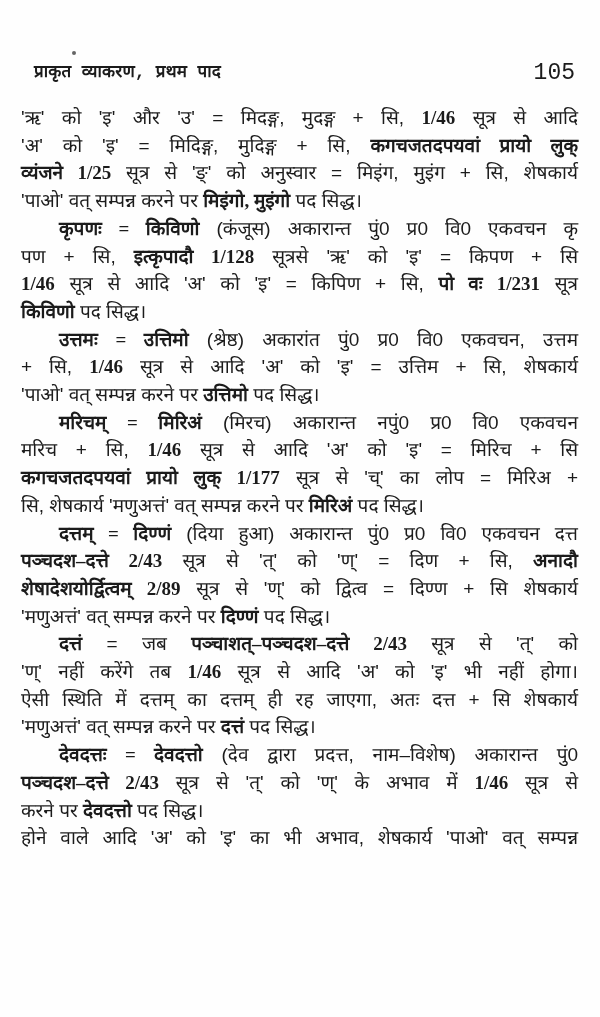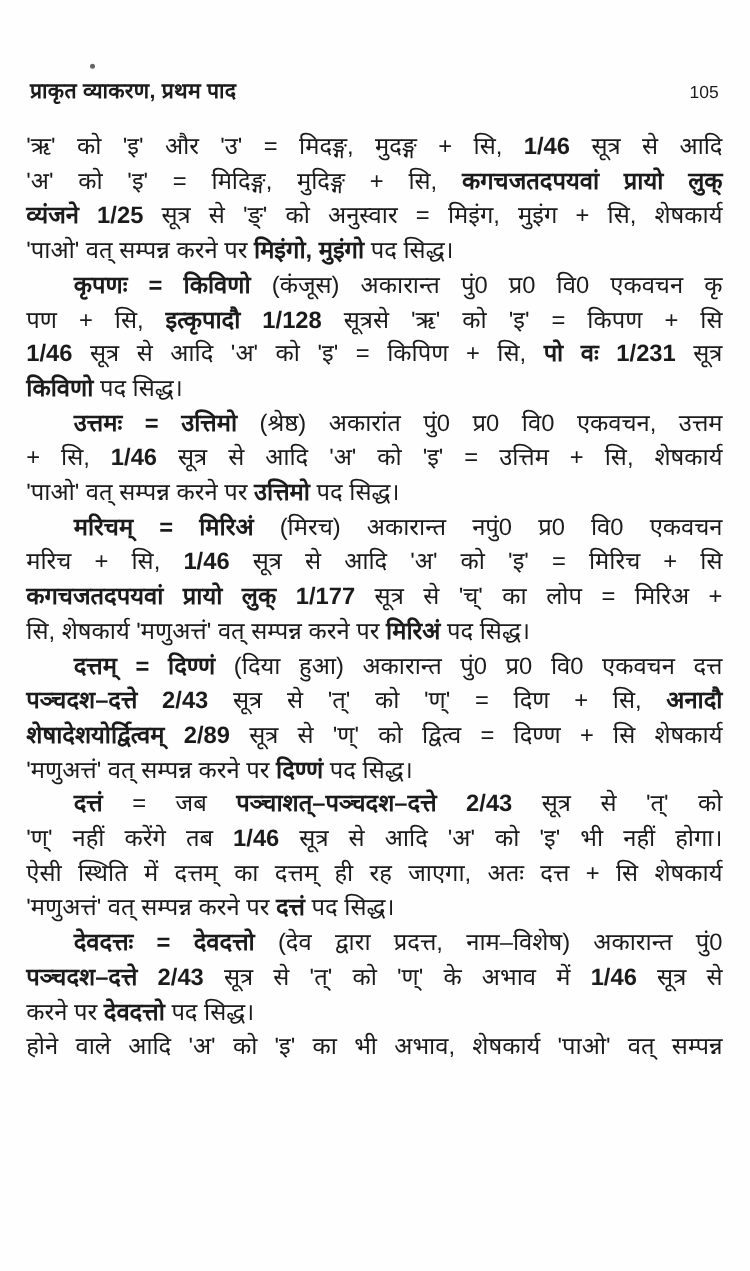--- a/index.html
+++ b/index.html
@@ -23,35 +23,36 @@
     top: 51px;
     width: 4px;
     height: 4px;
     border-radius: 50%;
     background: #4a4a4a;
     opacity: 0.85;
   }
   .header {
     position: absolute;
     top: 62px;
-    left: 24px;
+    left: 34px;
     right: 25px;
     display: flex;
     justify-content: space-between;
     align-items: center;
     font-size: 17px;
     line-height: 22px;
+    font-family: Liberation Mono, monospace;
   }
   .header .title {
     font-weight: 700;
     letter-spacing: 0.2px;
   }
   .header .pagenum {
     font-weight: 400;
-    font-size: 14px;
+    font-size: 23px;
     margin-left: 32px;
   }
   .body {
     position: absolute;
     top: 104px;
     left: 21px;
     width: 557px;
     font-size: 19px;
     line-height: 27.7px;
   }
@@ -60,21 +61,21 @@
     text-align: justify;
     text-align-last: justify;
     text-justify: inter-word;
   }
   .ln.last {
     text-align-last: left;
   }
   .ln.indent {
     text-indent: 38px;
   }
-  .b { font-weight: 700; }
+  .b { font-weight: 700; font-family: Liberation Serif, serif; }
 </style>
 </head>
 <body>
 
 <div class="page">
   <div class="speck"></div>
   <div class="header">
     <span class="title">प्राकृत व्याकरण, प्रथम पाद</span>
     <span class="pagenum">105</span>
   </div>

